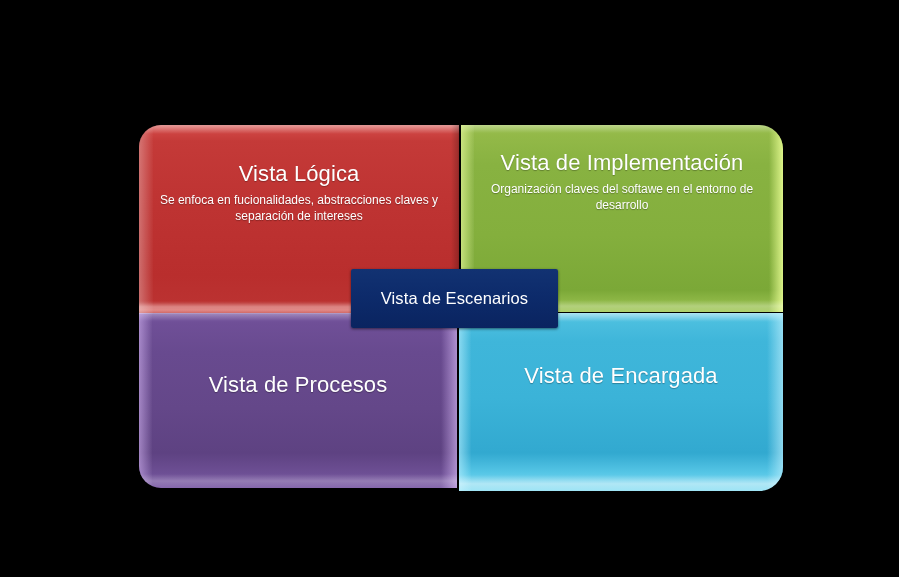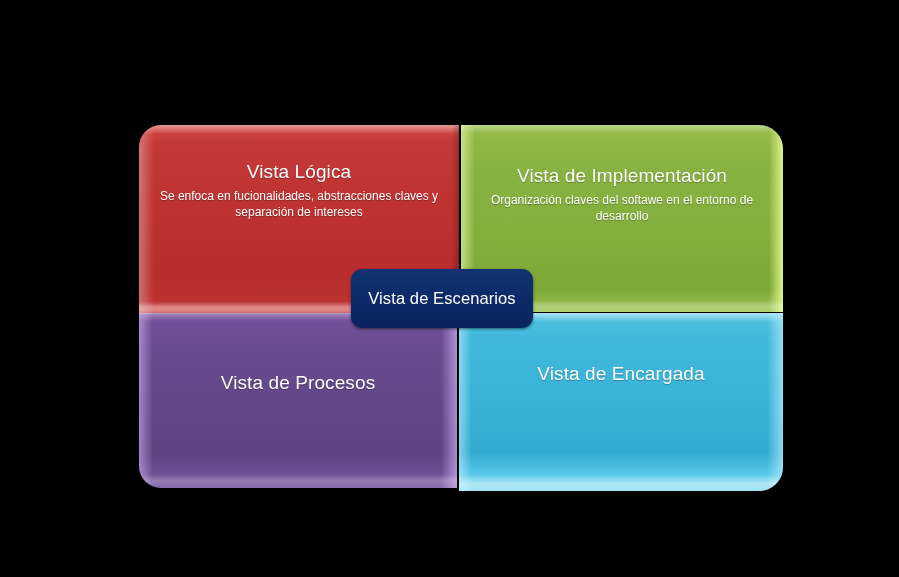--- a/index.html
+++ b/index.html
@@ -35,21 +35,21 @@
     position: relative;
     z-index: 3;
     width: 100%;
     padding: 0 16px;
     box-sizing: border-box;
     text-align: center;
     color: #ffffff;
   }
 
   .quad-title {
-    font-size: 19px;
+    font-size: 22px;
     line-height: 1.35;
     letter-spacing: 0.1px;
     margin: 0 0 4px 0;
     font-weight: 400;
     text-shadow: 0 1px 1px rgba(0,0,0,0.28);
   }
 
   .quad-desc {
     font-size: 12px;
     line-height: 1.33;
@@ -133,21 +133,21 @@
   }
   #quad-implementacion .bevel-top {
     left: 0; top: 0; width: 100%; height: 8px;
     background: linear-gradient(to bottom, rgba(255,255,255,0.32), rgba(255,255,255,0.0));
     border-top-right-radius: 24px;
   }
   #quad-implementacion .bevel-bottom {
     left: 0; bottom: 0; width: 100%; height: 12px;
     background: linear-gradient(to bottom, rgba(255,255,255,0.0), rgba(255,255,255,0.26) 50%, rgba(255,255,255,0.06));
   }
-  #quad-implementacion .inner { margin-top: 38px; }
+  #quad-implementacion .inner { margin-top: 23px; }
 
   
   #quad-procesos {
     left: 139px;
     top: 313px;
     width: 318px;
     height: 175px;
     border-bottom-left-radius: 22px;
     background:
       linear-gradient(to bottom,
@@ -212,23 +212,23 @@
     background: linear-gradient(to bottom, rgba(255,255,255,0.0), rgba(255,255,255,0.42) 55%, rgba(255,255,255,0.14));
     border-bottom-right-radius: 24px;
   }
   #quad-despliegue .inner { margin-top: 48px; }
 
   
   #center-box {
     position: absolute;
     left: 351px;
     top: 269px;
-    width: 182px;
+    width: 207px;
     height: 59px;
-    border-radius: 11px;
+    border-radius: 2px;
     background: linear-gradient(to bottom, #123272 0%, #0d2b6b 45%, #0a2460 100%);
     box-shadow: 0 1px 3px rgba(0,0,0,0.55);
     display: flex;
     align-items: center;
     justify-content: center;
     z-index: 10;
   }
   #center-box .center-label {
     color: #ffffff;
     font-size: 16.5px;

